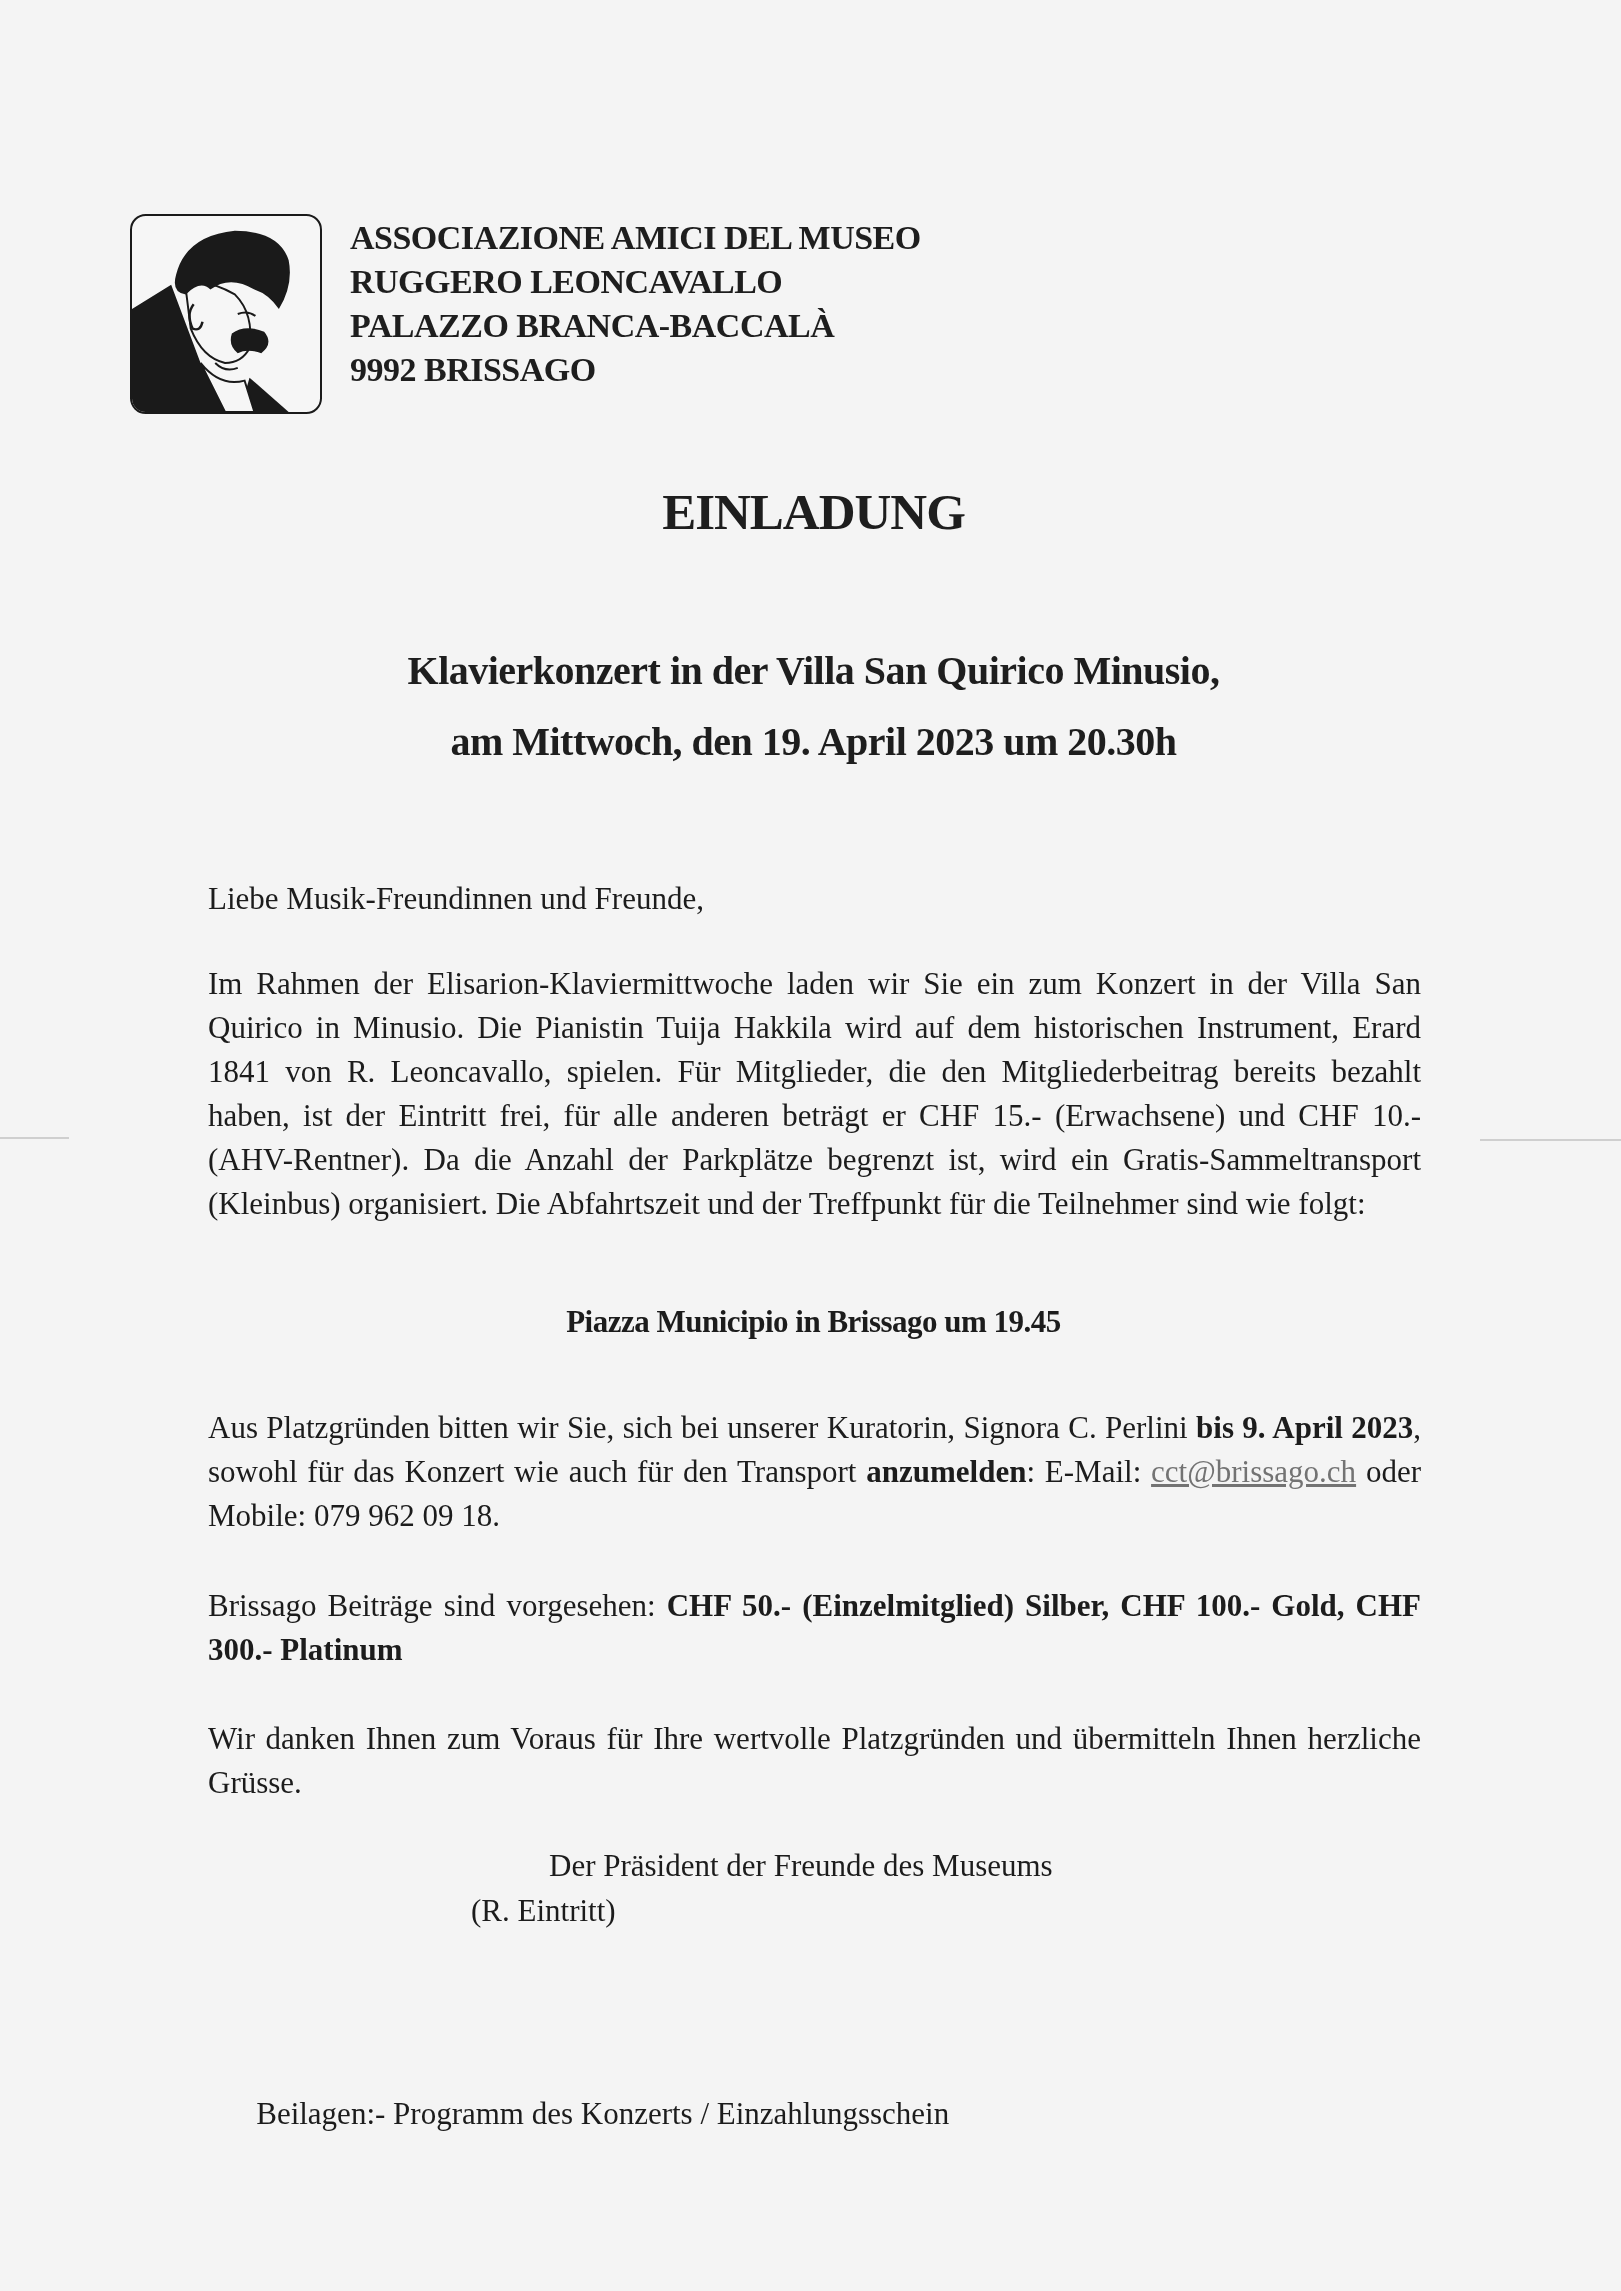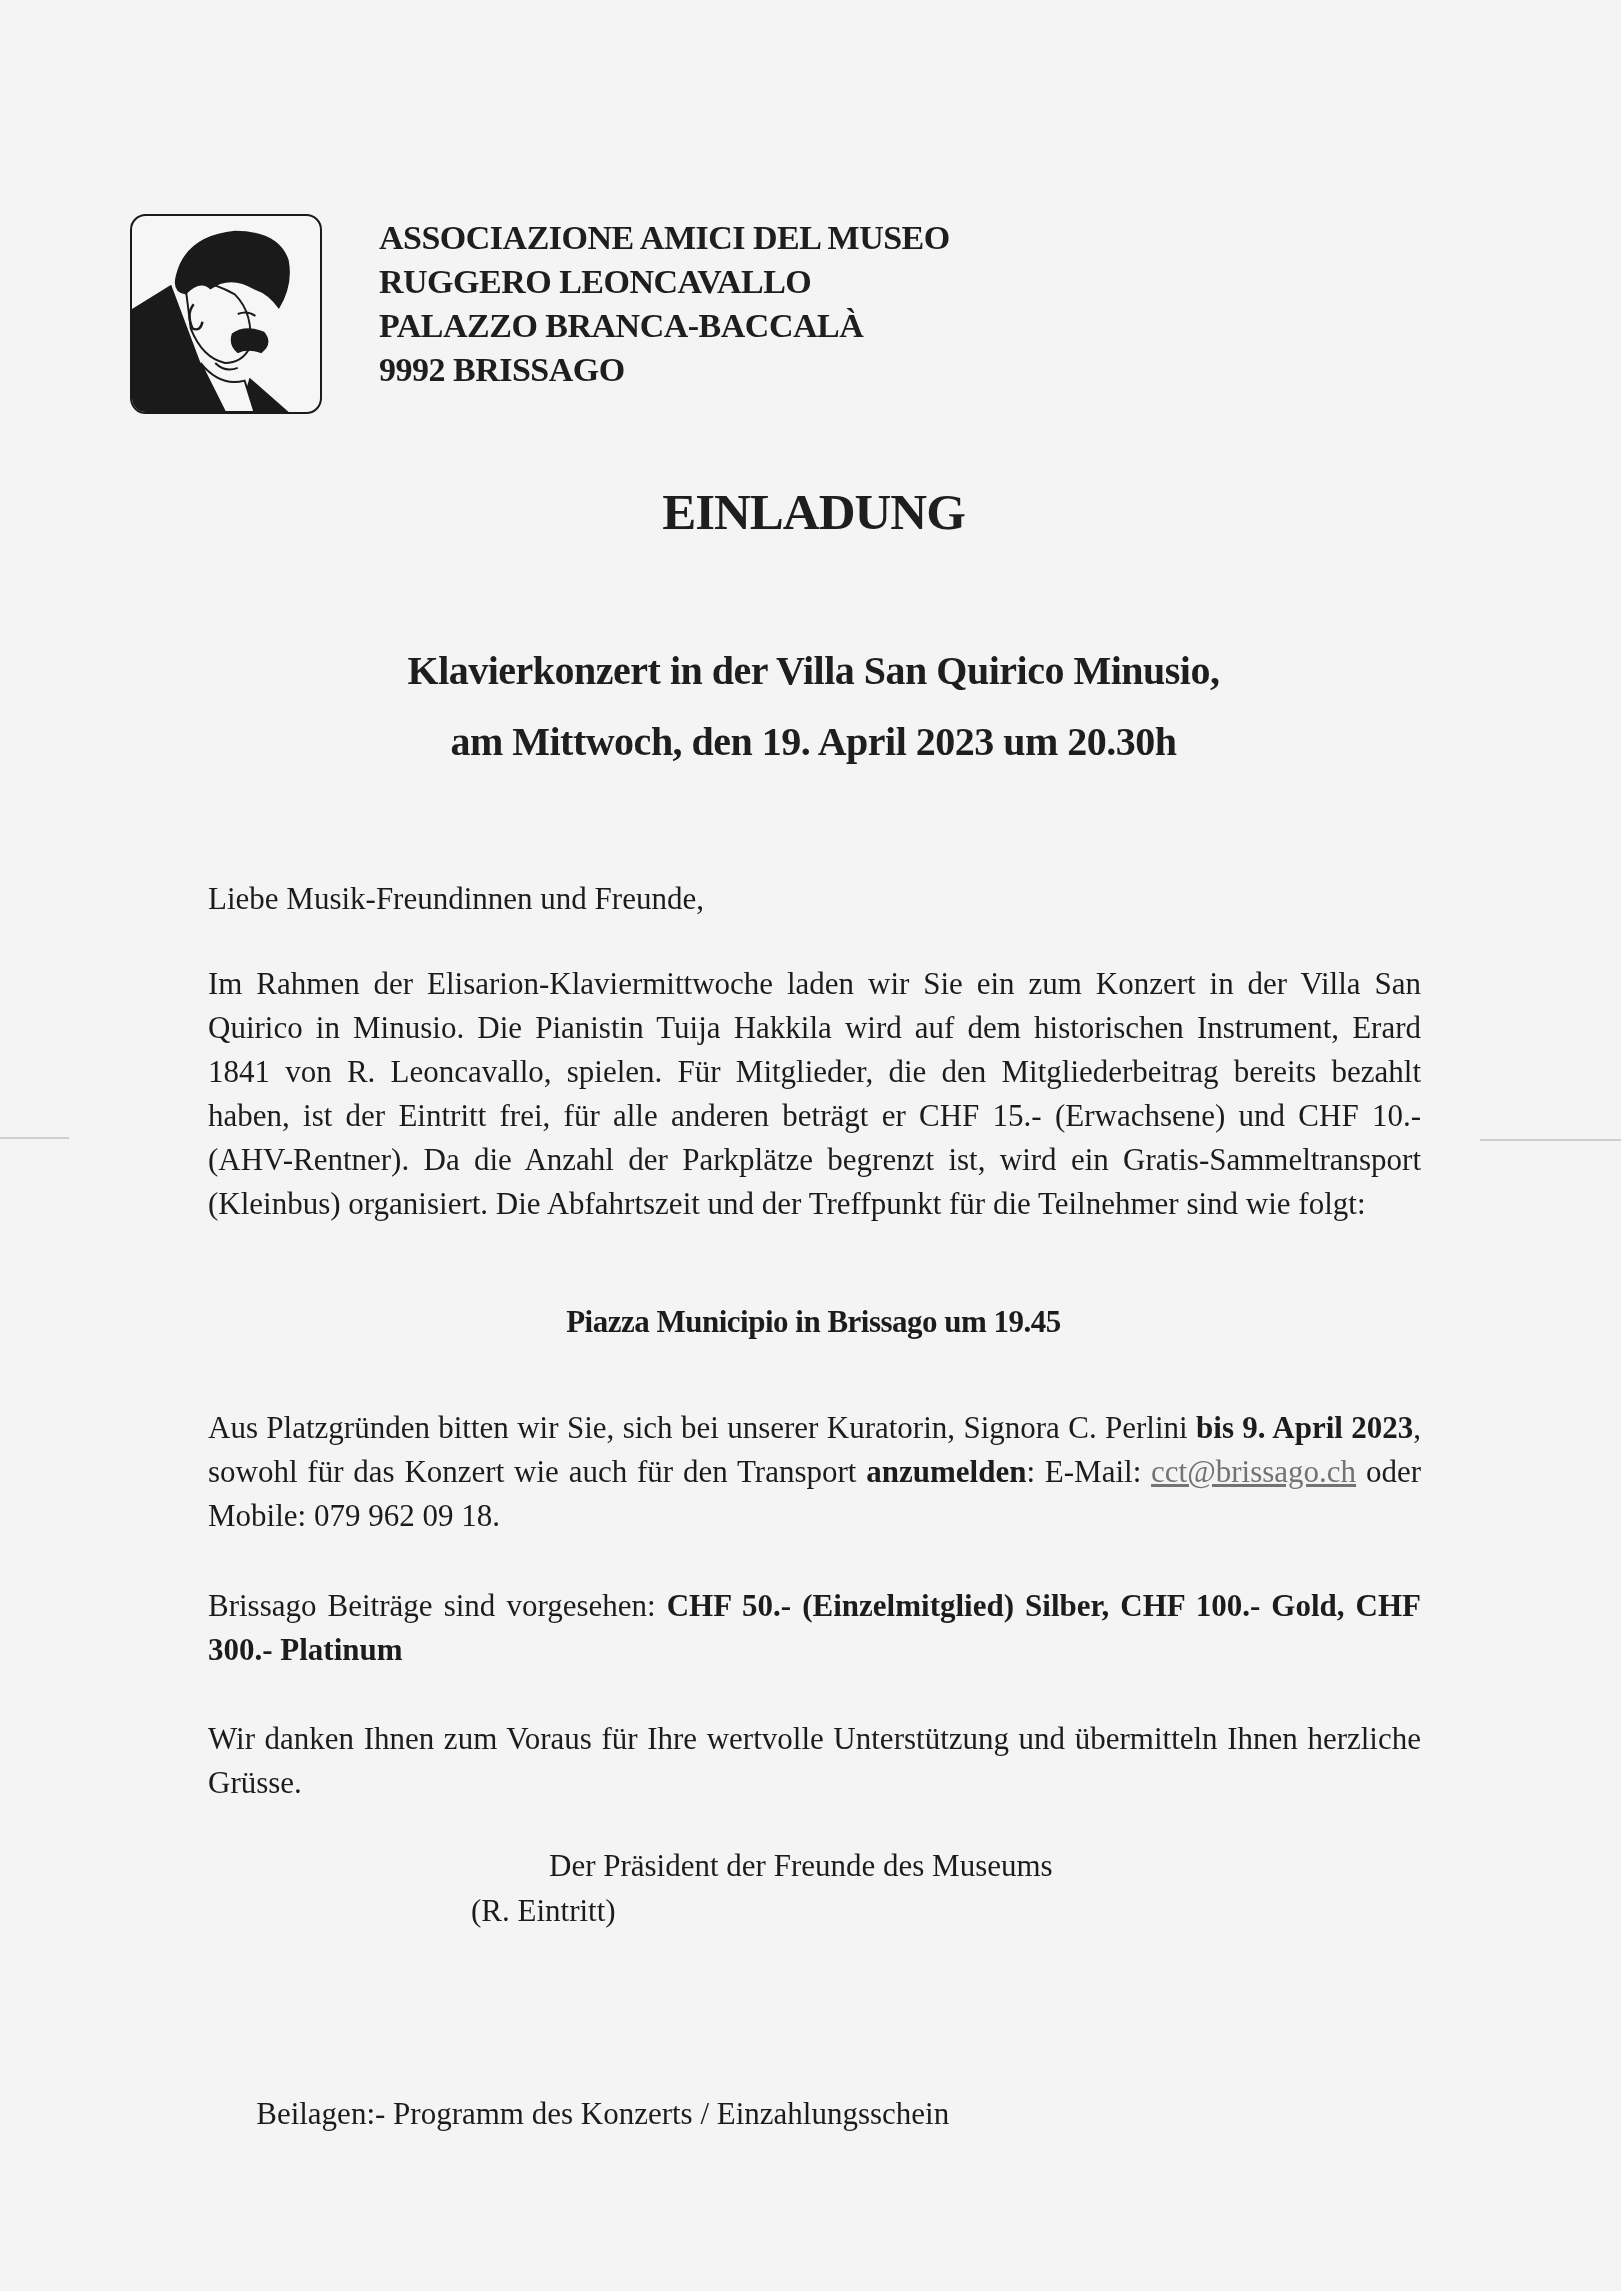--- a/index.html
+++ b/index.html
@@ -7,21 +7,21 @@
     width: 1621px; height: 2292px; background: #f4f4f4; position: relative; overflow: hidden;
     font-family: "Liberation Serif", "DejaVu Serif", serif; color: #1a1a1a;
   }
   .abs { position: absolute; }
   .logo {
     left: 130px; top: 214px; width: 188px; height: 196px;
     border: 2.9px solid #1a1a1a; border-radius: 15.7px; background: #f6f6f6; overflow: hidden;
   }
   .org {
     left: 350px; top: 216px; font-size: 34px; line-height: 44px; font-weight: bold;
-    letter-spacing: -0.5px; color: #1e1e1e; margin-left: 29px;
+    letter-spacing: -0.5px; color: #1e1e1e;
   }
   .org div { white-space: nowrap; }
   .title {
     left: 0; width: 1627px; top: 483px; text-align: center; font-size: 51px; font-weight: bold;
     letter-spacing: -1px; color: #1e1e1e;
   }
   .subtitle {
     left: 0; width: 1627px; top: 635px; text-align: center; font-size: 40px; font-weight: bold;
     line-height: 71px; letter-spacing: -0.5px; color: #1e1e1e;
   }
@@ -92,21 +92,21 @@
 
 <div class="abs body" style="top: 1392px;">
   <p><span>Aus Platzgründen bitten wir Sie, sich bei unserer Kuratorin, Signora C. Perlini </span><b>bis 9. April 2023</b><span>, sowohl für das Konzert wie auch für den Transport </span><b>anzumelden</b><span>: E-Mail: </span><a class="mail">cct@brissago.ch</a><span> oder Mobile: 079 962 09 18.</span></p>
 </div>
 
 <div class="abs body" style="top: 1570px;">
   <p><span>Brissago Beiträge sind vorgesehen: </span><b>CHF 50.- (Einzelmitglied) Silber, CHF 100.- Gold, CHF 300.- Platinum</b></p>
 </div>
 
 <div class="abs body" style="top: 1703px;">
-  <p>Wir danken Ihnen zum Voraus für Ihre wertvolle Unterstützung und übermitteln Ihnen herzliche Grüsse.</p>
+  <p>Wir danken Ihnen zum Voraus für Ihre wertvolle Platzgründen und übermitteln Ihnen herzliche Grüsse.</p>
 </div>
 
 <div class="abs sig" style="top: 1843px;">
   <div>Der Präsident der Freunde des Museums</div>
   <div style="margin-left:-78px;">(R. Eintritt)</div>
 </div>
 
 <div class="abs encl">
   <span class="label">Beilagen:</span><span>- Programm des Konzerts / Einzahlungsschein</span>
 </div>

